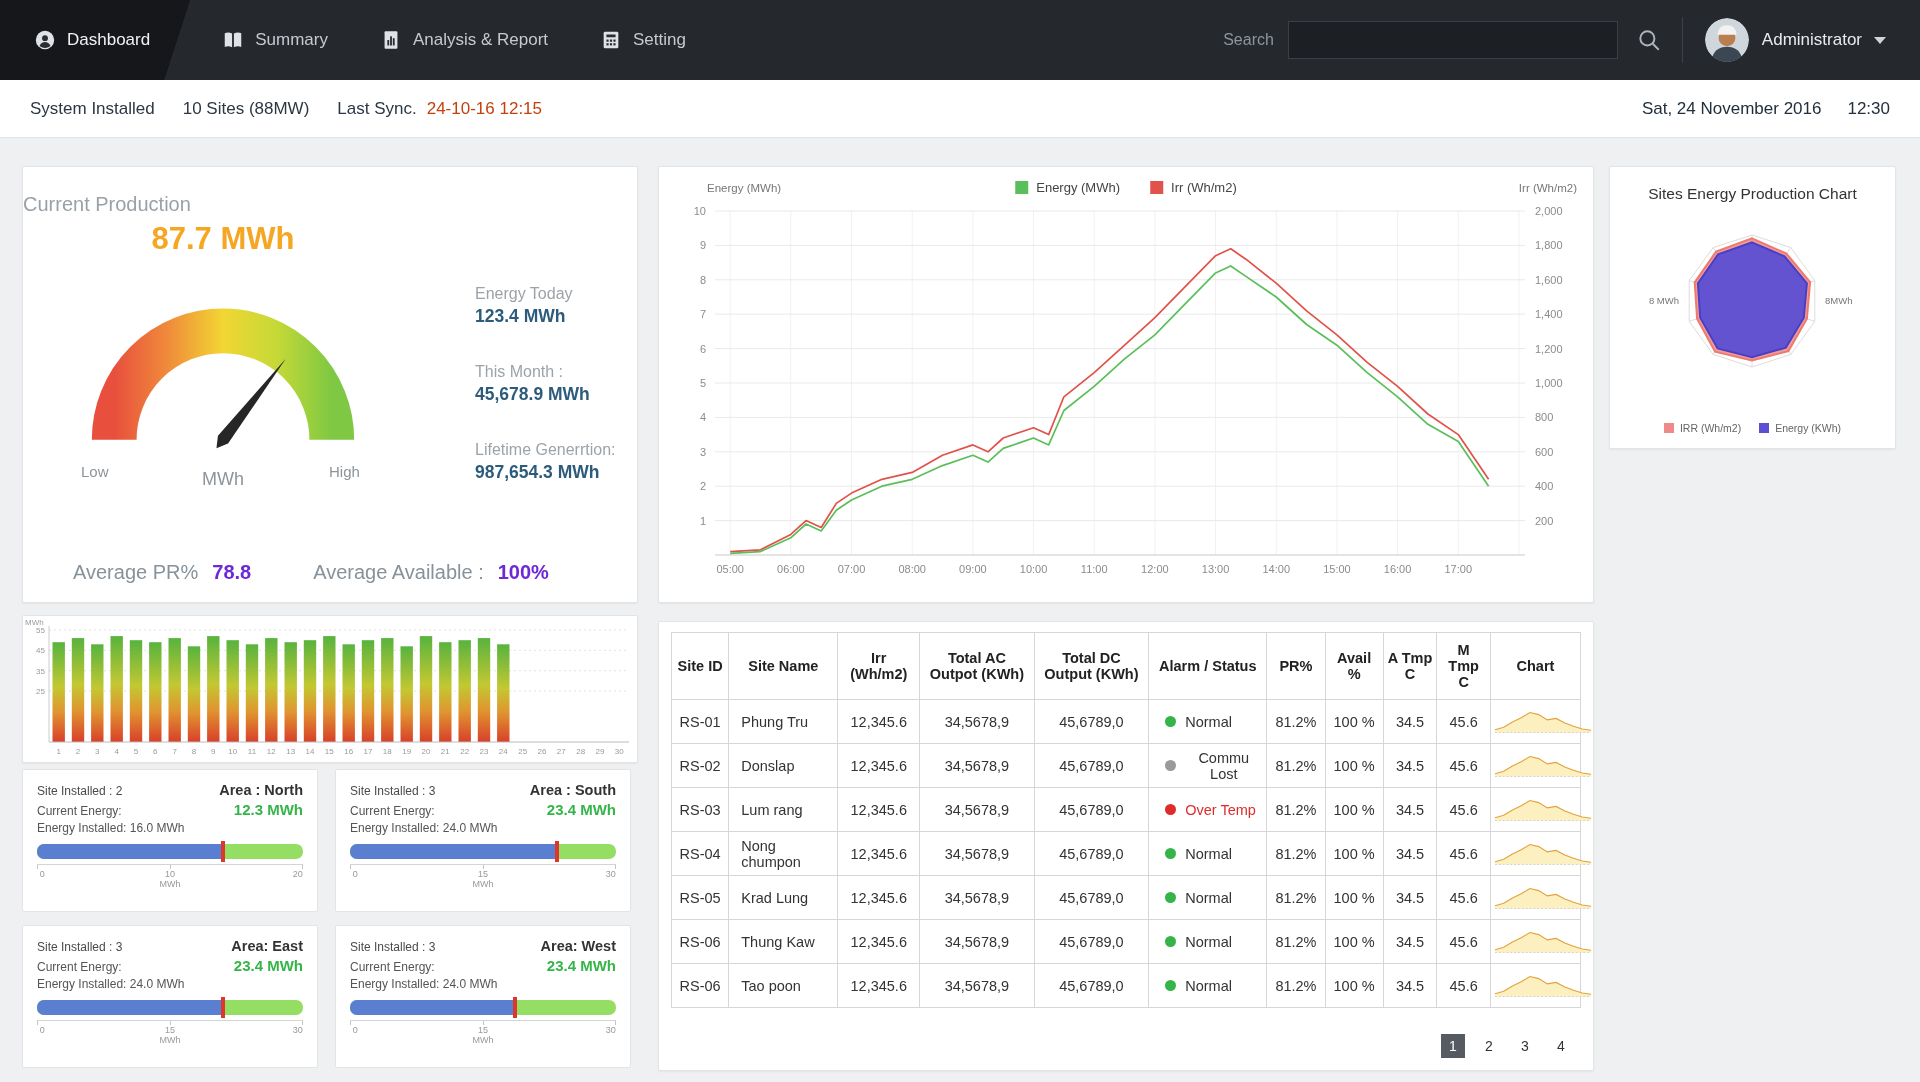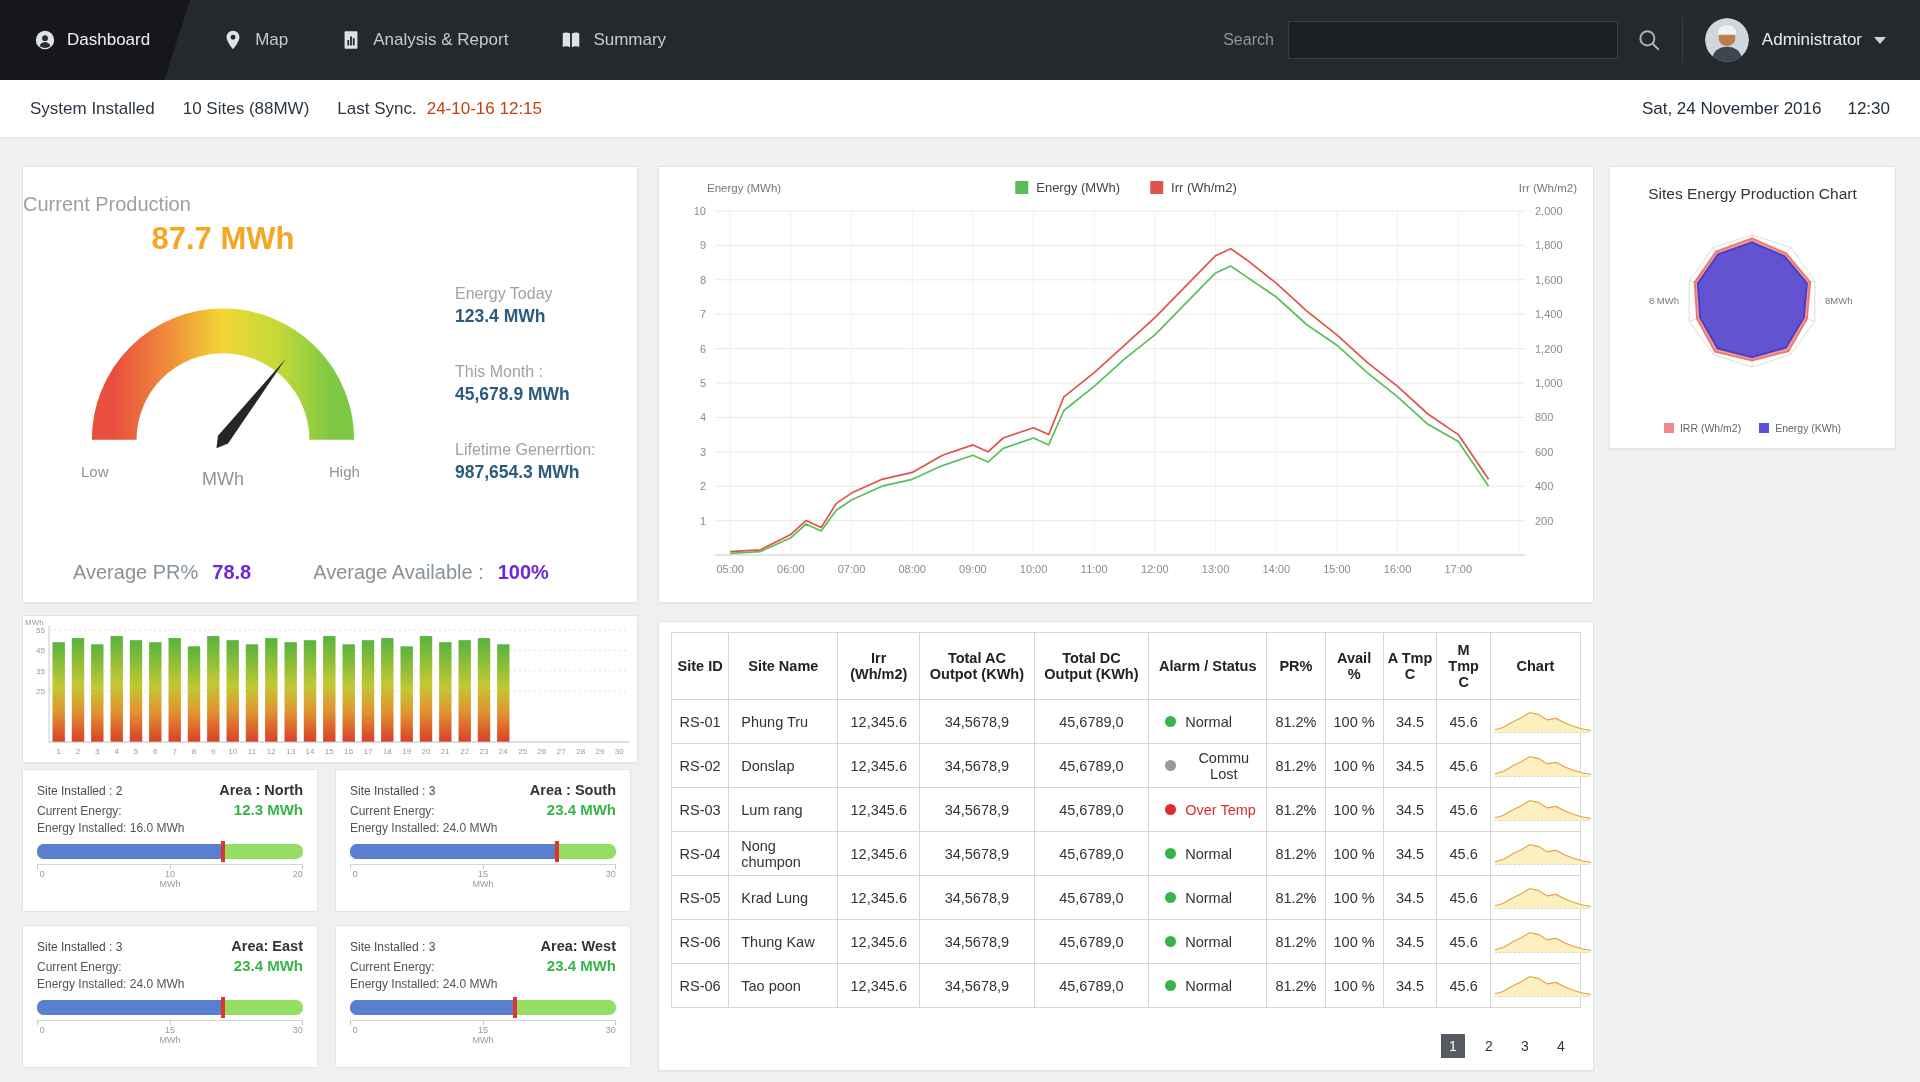--- a/index.html
+++ b/index.html
@@ -37,21 +37,21 @@
   #energy-panel     { left:1609px; top:465px; width:287px; height:144px; }
 
   
   .prod-title { position:absolute; left:0; top:26px; width:400px; text-align:left; font-size:20px; color:#99a1a7; }
   .prod-value { position:absolute; left:0; top:54px; width:400px; text-align:center; font-size:31px; font-weight:bold; color:#f5a623; }
   #gauge-svg { position:absolute; left:40px; top:104px; width:320px; height:203px; }
   .gauge-lab { position:absolute; font-size:15px; color:#8d959b; }
   .g-low  { left:58px;  top:296px; }
   .g-unit { left:0; width:400px; text-align:center; top:302px; font-size:18px; }
   .g-high { left:306px; top:296px; }
-  .stat { position:absolute; left:432px; width:180px; }
+  .stat { position:absolute; left:452px; width:180px; }
   .stat .lab { font-size:16px; color:#9ba3a9; margin-bottom:3px; }
   .stat .val { font-size:17.5px; font-weight:bold; color:#2c5b7c; }
   .avg-row { position:absolute; left:0; top:394px; width:616px; display:flex; align-items:baseline; padding:0 0 0 50px; }
   .avg-lab { font-size:20px; color:#87929b; }
   .avg-val { font-size:20px; font-weight:bold; color:#6d28d9; margin-left:14px; }
   .avg-sp  { margin-left:62px; }
 
   
   #line-svg text  { font-size:11px; fill:#8b8b8b; }
   #bar-svg text   { font-size:8px;  fill:#9a9a9a; }
@@ -115,40 +115,48 @@
   <nav class="topnav">
     <div class="nav-item active">
       <svg viewBox="0 0 24 24">
           <circle cx="12" cy="12" r="10" fill="#dfe3e7"></circle>
           <circle cx="12" cy="10" r="3.2" fill="#2a2e33"></circle>
           <path d="M6 18.5c1.4-3 3.6-4.2 6-4.2s4.6 1.2 6 4.2a10 10 0 0 1-12 0z" fill="#2a2e33"></path>
         </svg>
       <span>Dashboard</span>
     </div>
     <div class="nav-item">
-      <svg viewBox="0 0 24 24">
-          <path d="M12 2c-3.9 0-7 3.1-7 7 0 5.2 7 13 7 13s7-7.8 7-13c0-3.9-3.1-7-7-7z" fill="#dfe3e7"></path>
-          <circle cx="12" cy="9" r="2.6" fill="#25282d"></circle>
+      <svg viewBox="0 0 24 24" fill="#dfe3e7">
+          <path d="M3 4.5C5.5 3.5 8.5 3.5 11 5v15c-2.5-1.5-5.5-1.5-8-.5zM21 4.5C18.5 3.5 15.5 3.5 13 5v15c2.5-1.5 5.5-1.5 8-.5z"></path>
         </svg>
-      <span>Map</span>
+      <span>Summary</span>
     </div>
     <div class="nav-item">
       <svg viewBox="0 0 24 24">
           <rect x="5" y="2.5" width="14" height="19" rx="1" fill="#dfe3e7"></rect>
           <rect x="8" y="12" width="2" height="6" fill="#2a2e33"></rect>
           <rect x="11" y="8" width="2" height="10" fill="#2a2e33"></rect>
           <rect x="14" y="10" width="2" height="8" fill="#2a2e33"></rect>
         </svg>
       <span>Analysis &amp; Report</span>
     </div>
     <div class="nav-item">
-      <svg viewBox="0 0 24 24" fill="#dfe3e7">
-          <path d="M3 4.5C5.5 3.5 8.5 3.5 11 5v15c-2.5-1.5-5.5-1.5-8-.5zM21 4.5C18.5 3.5 15.5 3.5 13 5v15c2.5-1.5 5.5-1.5 8-.5z"></path>
+      <svg viewBox="0 0 24 24">
+          <rect x="4" y="3" width="16" height="18" rx="1.5" fill="#dfe3e7"></rect>
+          <g fill="#2a2e33">
+            <rect x="7" y="6" width="10" height="3"></rect>
+            <rect x="7" y="11.5" width="2.4" height="2.4"></rect>
+            <rect x="10.8" y="11.5" width="2.4" height="2.4"></rect>
+            <rect x="14.6" y="11.5" width="2.4" height="2.4"></rect>
+            <rect x="7" y="15.5" width="2.4" height="2.4"></rect>
+            <rect x="10.8" y="15.5" width="2.4" height="2.4"></rect>
+            <rect x="14.6" y="15.5" width="2.4" height="2.4"></rect>
+          </g>
         </svg>
-      <span>Summary</span>
+      <span>Setting</span>
     </div>
     <div class="nav-right">
       <span class="search-label">Search</span>
       <input class="search-input" type="text" style="">
       <svg class="search-icon" width="26" height="26" viewBox="0 0 24 24">
           <circle cx="10.5" cy="10.5" r="6.5" fill="none" stroke="#aeb4ba" stroke-width="1.8"></circle>
           <line x1="15.5" y1="15.5" x2="21" y2="21" stroke="#aeb4ba" stroke-width="1.8"></line>
         </svg>
       <div class="nav-divider"></div>
       <span class="avatar">

